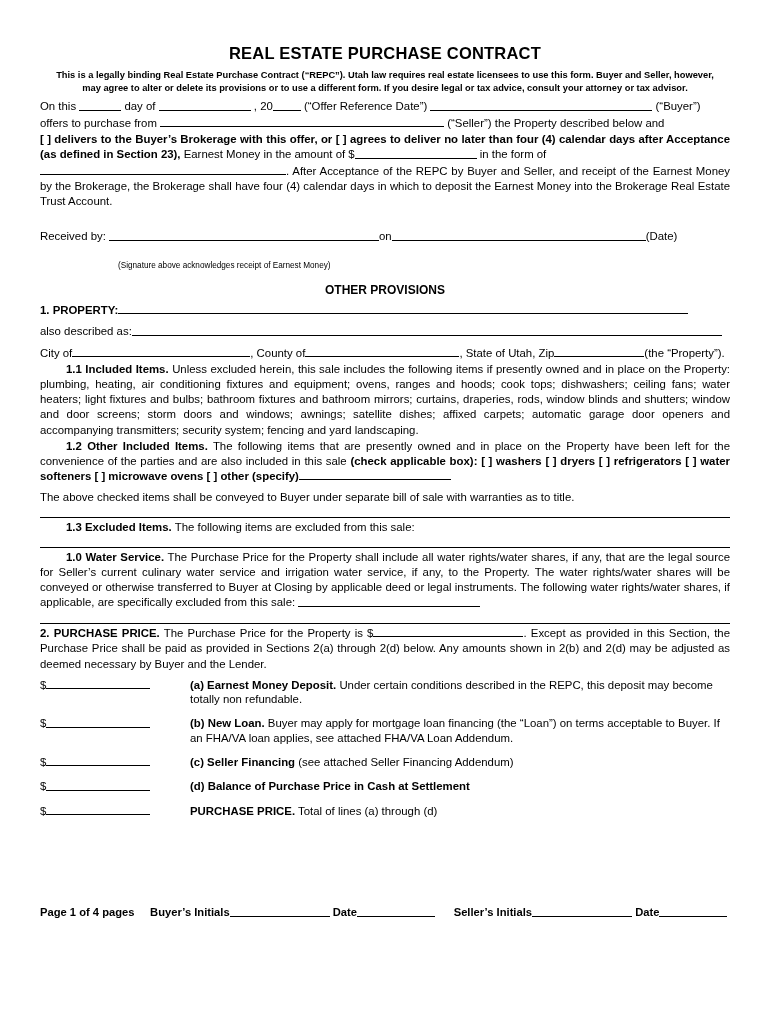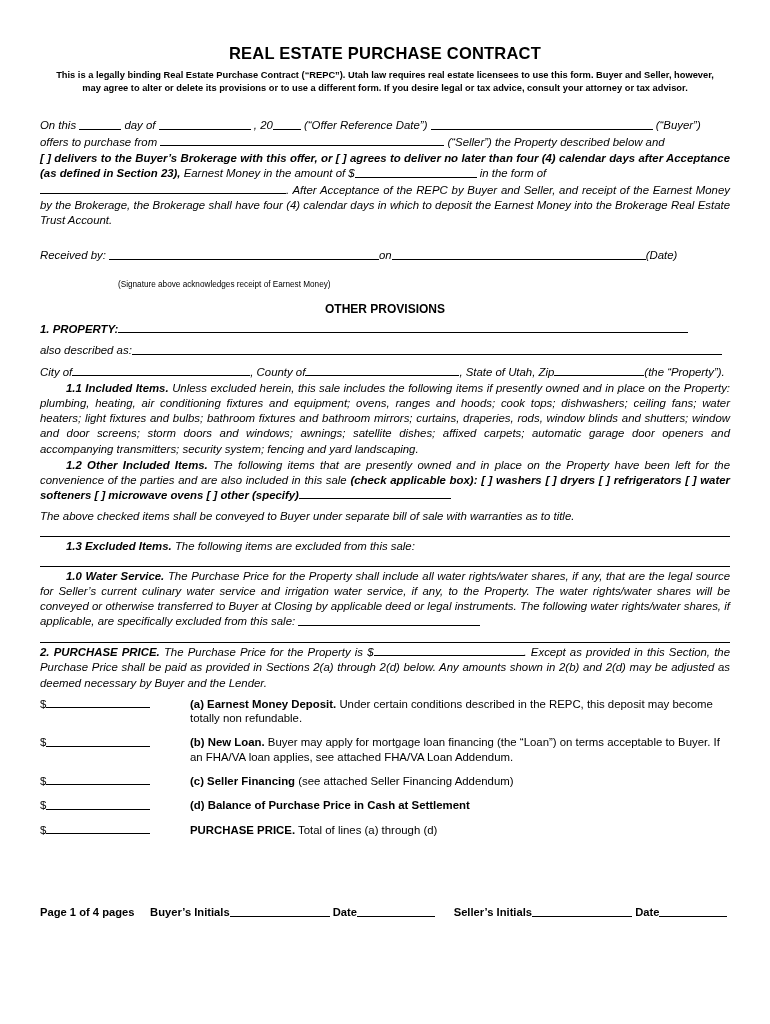--- a/index.html
+++ b/index.html
@@ -28,40 +28,39 @@
     font-size: 16.5px;
     font-weight: bold;
     letter-spacing: 0.2px;
     margin: 0 0 6px 0;
   }
   .legal-note {
     text-align: center;
     font-size: 9.3px;
     font-weight: bold;
     line-height: 1.35;
-    margin: 0 8px 24px 8px;
+    margin: 0 8px 5px 8px;
   }
   .section-head {
     text-align: center;
     font-size: 11.5px;
     font-weight: bold;
     margin: 10px 0 9px 0;
   }
   .other-prov {
     text-align: center;
     font-size: 12px;
     font-weight: bold;
     margin: 12px 0 6px 0;
   }
   p.body {
     font-size: 11.4px;
     line-height: 1.32;
     margin: 0 0 1px 0;
     text-align: justify;
-    font-style: italic;
   }
   p.body.nj { text-align: left; }
   .b { font-weight: bold; }
   .blank {
     display: inline-block;
     border-bottom: 1px solid #000;
     height: 0.92em;
     vertical-align: baseline;
   }
   .gap-sm { display: block; height: 5px; }

